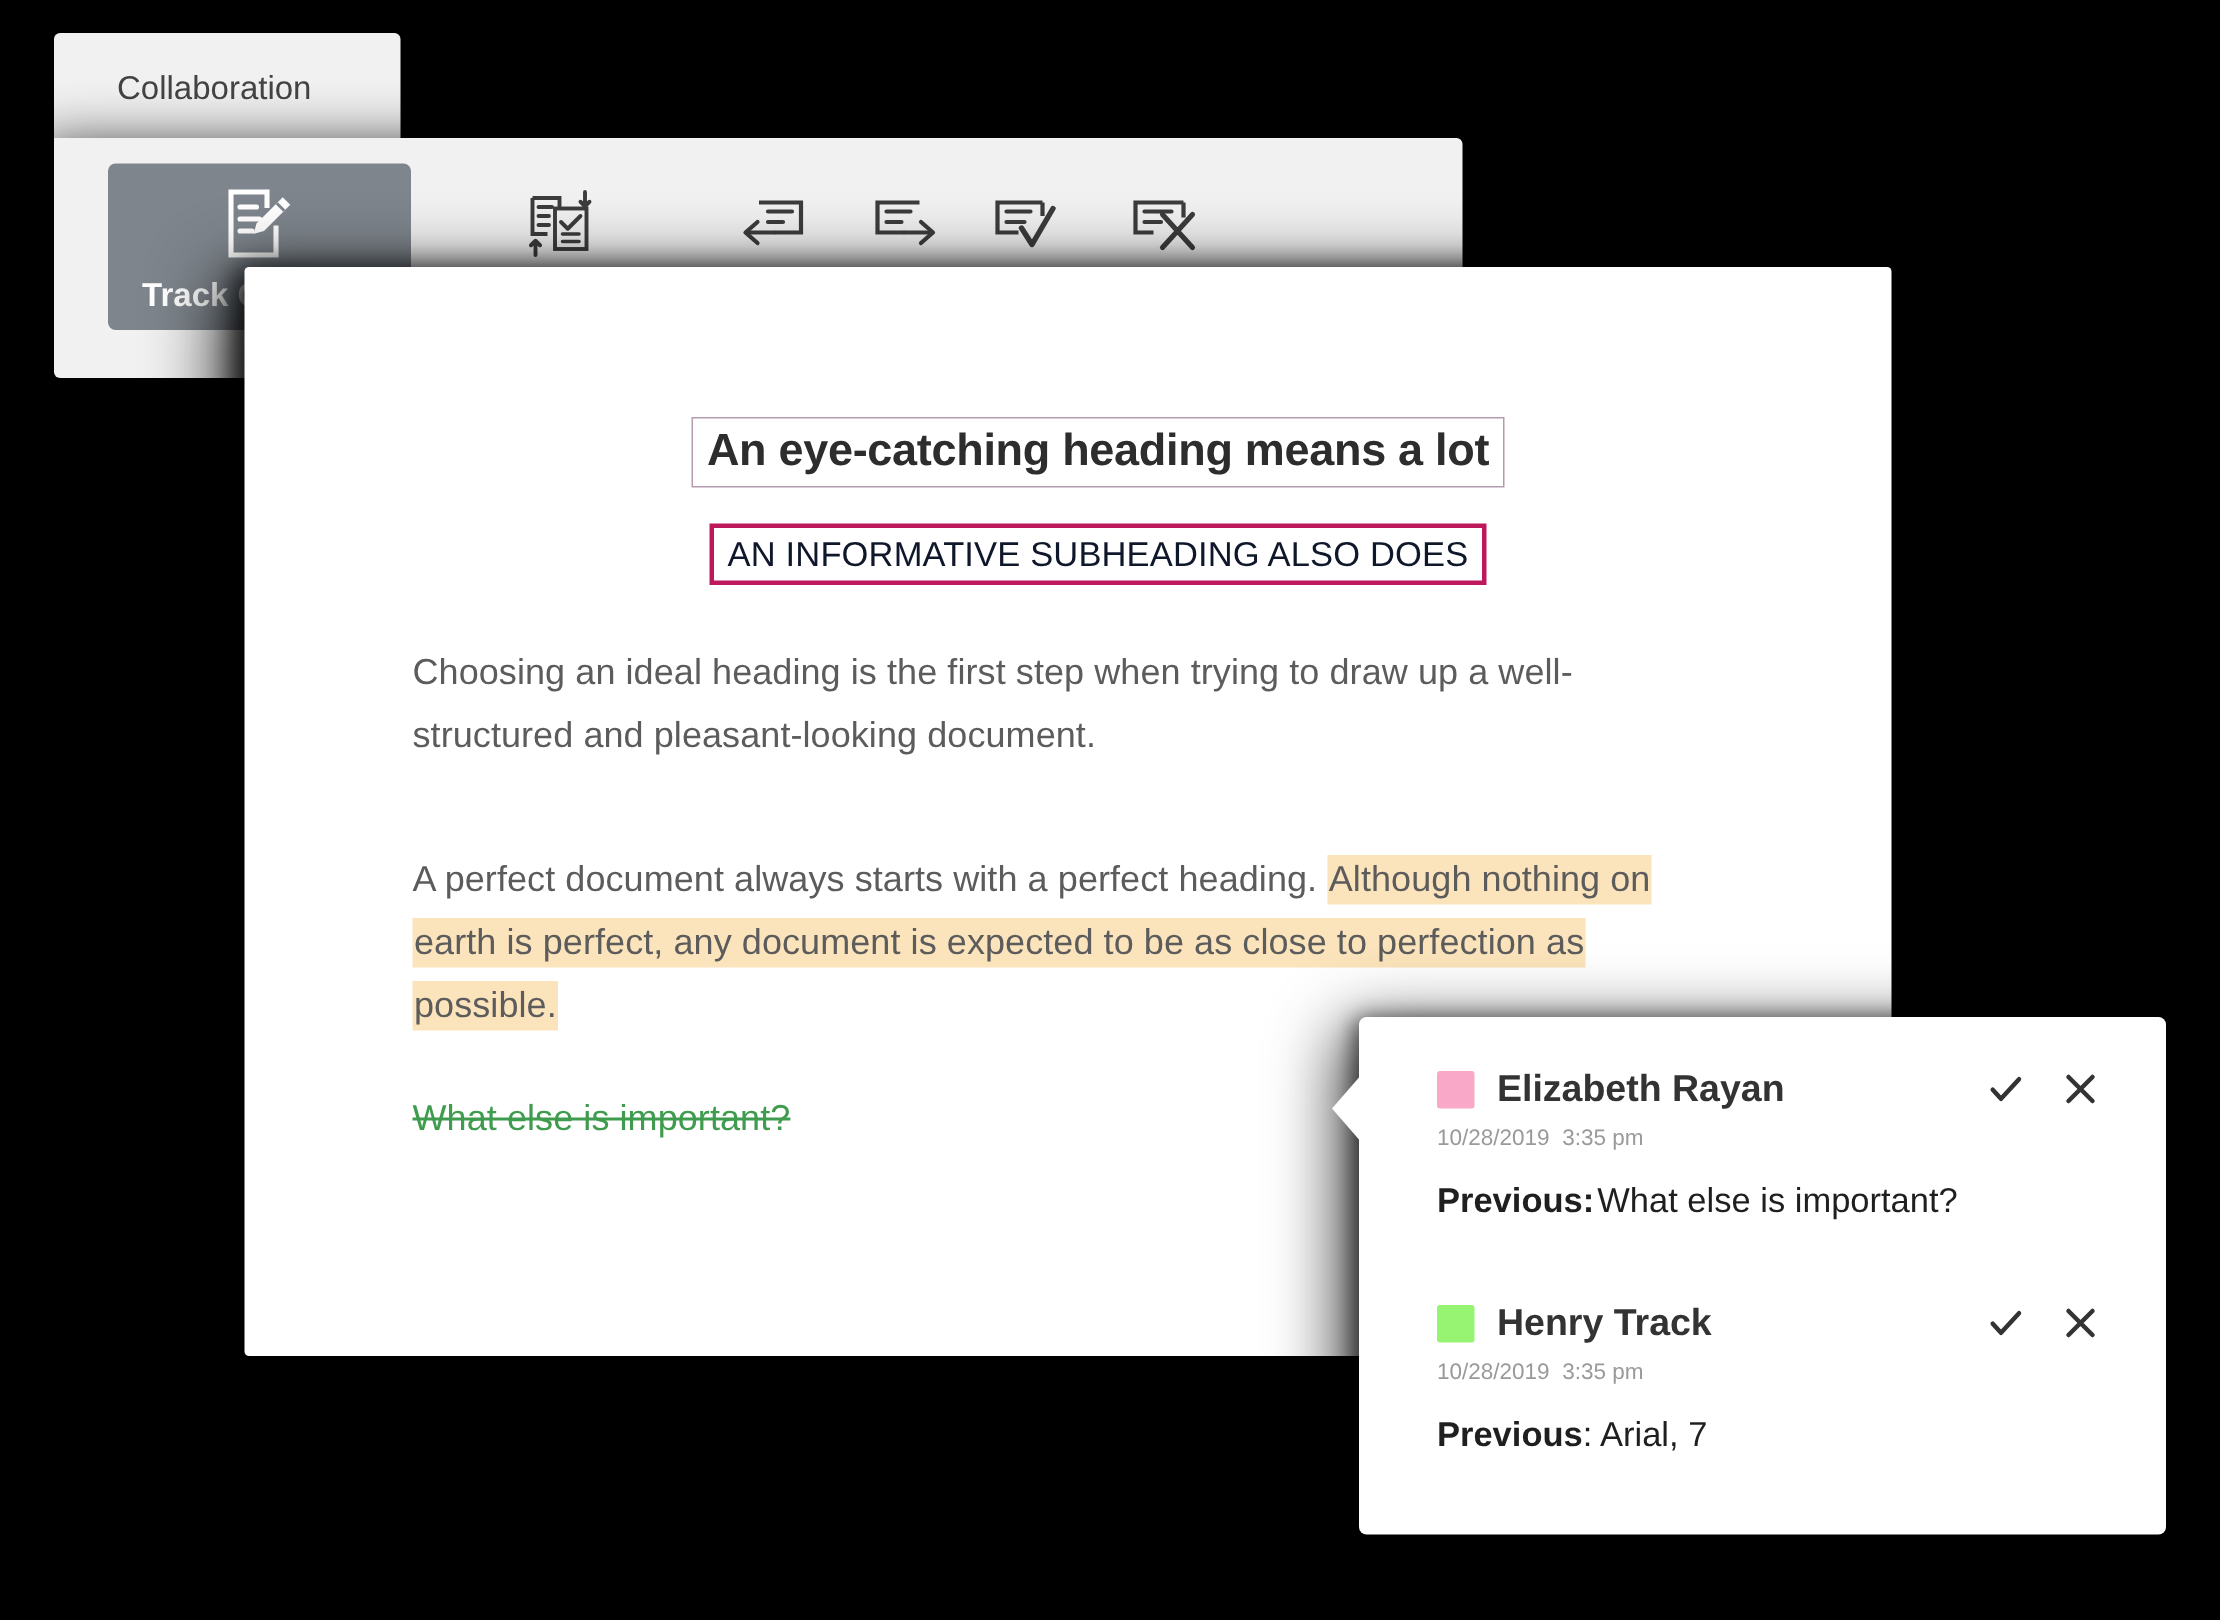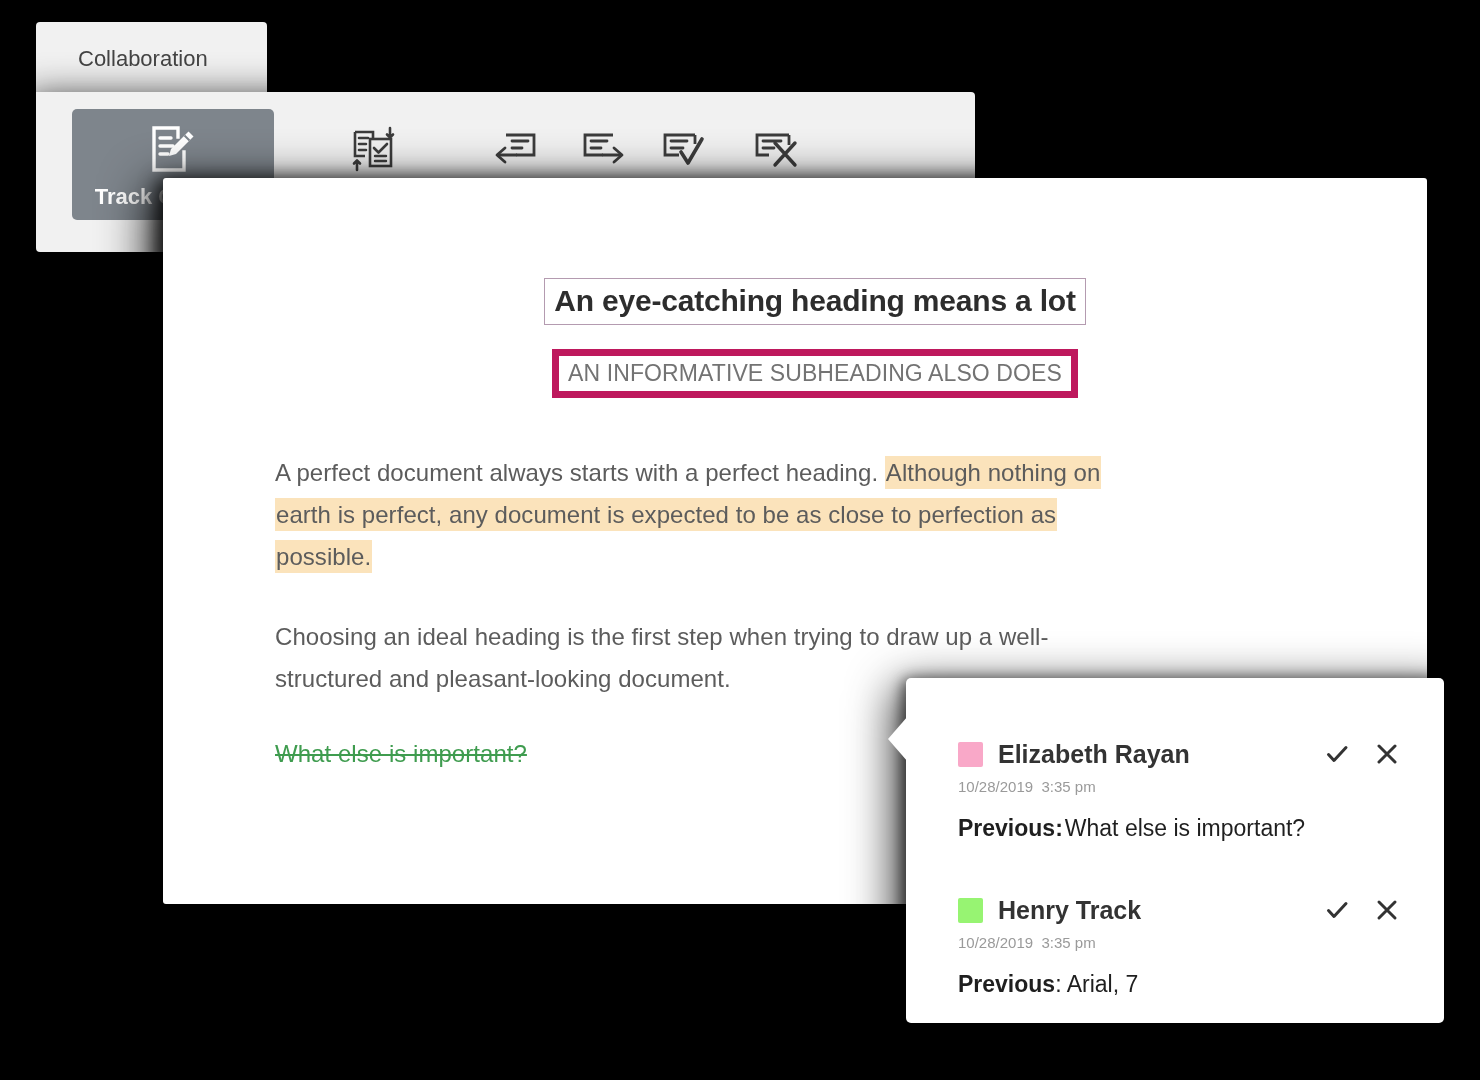--- a/index.html
+++ b/index.html
@@ -17,21 +17,21 @@
     width: 1480px;
     height: 1080px;
     background: #000000;
   }
 
   
   #doc-window {
     position: absolute;
     left: 163px;
     top: 178px;
-    width: 1264px;
+    width: 1098px;
     height: 726px;
     background: #ffffff;
     border-radius: 3px;
     box-shadow: 0 22px 48px 14px rgba(0,0,0,0.88),
                 0 6px 18px 6px rgba(0,0,0,0.75);
   }
 
   .doc-body {
     position: absolute;
     left: 0; top: 0;
@@ -52,23 +52,23 @@
     border: 1px solid #b49bb0;
     line-height: 1.05;
     white-space: nowrap;
   }
 
   .subheading-wrap { text-align: center; margin-top: 24px; }
 
   .doc-subheading {
     display: inline-block;
     font-size: 23px;
-    color: #737373;
+    color: #0f172a;
     padding: 5px 9px 6px 9px;
-    border: 7px solid #be185d;
+    border: 3px solid #be185d;
     line-height: 1.05;
     letter-spacing: 0.1px;
     white-space: nowrap;
   }
 
   
   .para {
     margin-top: 54px;
     font-size: 24px;
     line-height: 42px;
@@ -224,21 +224,20 @@
   }
 
   .review-inner { padding: 32px 44px 0 52px; }
 
   .review-entry + .review-entry { margin-top: 52px; }
 
   .entry-head {
     display: flex;
     align-items: center;
     height: 32px;
-    margin-top: 28px;
   }
 
   .author-swatch {
     width: 25px;
     height: 25px;
     flex: 0 0 25px;
     border-radius: 2px;
   }
 
   .author-name {
@@ -395,23 +394,23 @@
     <div class="doc-body">
 
       <div class="heading-wrap">
         <div class="doc-heading">An eye-catching heading means a lot</div>
       </div>
 
       <div class="subheading-wrap">
         <div class="doc-subheading">AN INFORMATIVE SUBHEADING ALSO DOES</div>
       </div>
 
+      <p class="para p2">Choosing an ideal heading is the first step when trying to draw up a well-structured and pleasant-looking document.</p>
+
       <p class="para p1"><span>A perfect document always starts with a perfect heading. </span><span class="hl">Although nothing on earth is perfect, any document is expected to be as close to perfection as possible.</span></p>
-
-      <p class="para p2">Choosing an ideal heading is the first step when trying to draw up a well-structured and pleasant-looking document.</p>
 
       <div class="deleted-line">What else  is important?</div>
 
     </div>
   </div>
 
   <div id="review-panel">
     <div id="review-tail"></div>
     <div class="review-inner">
 

